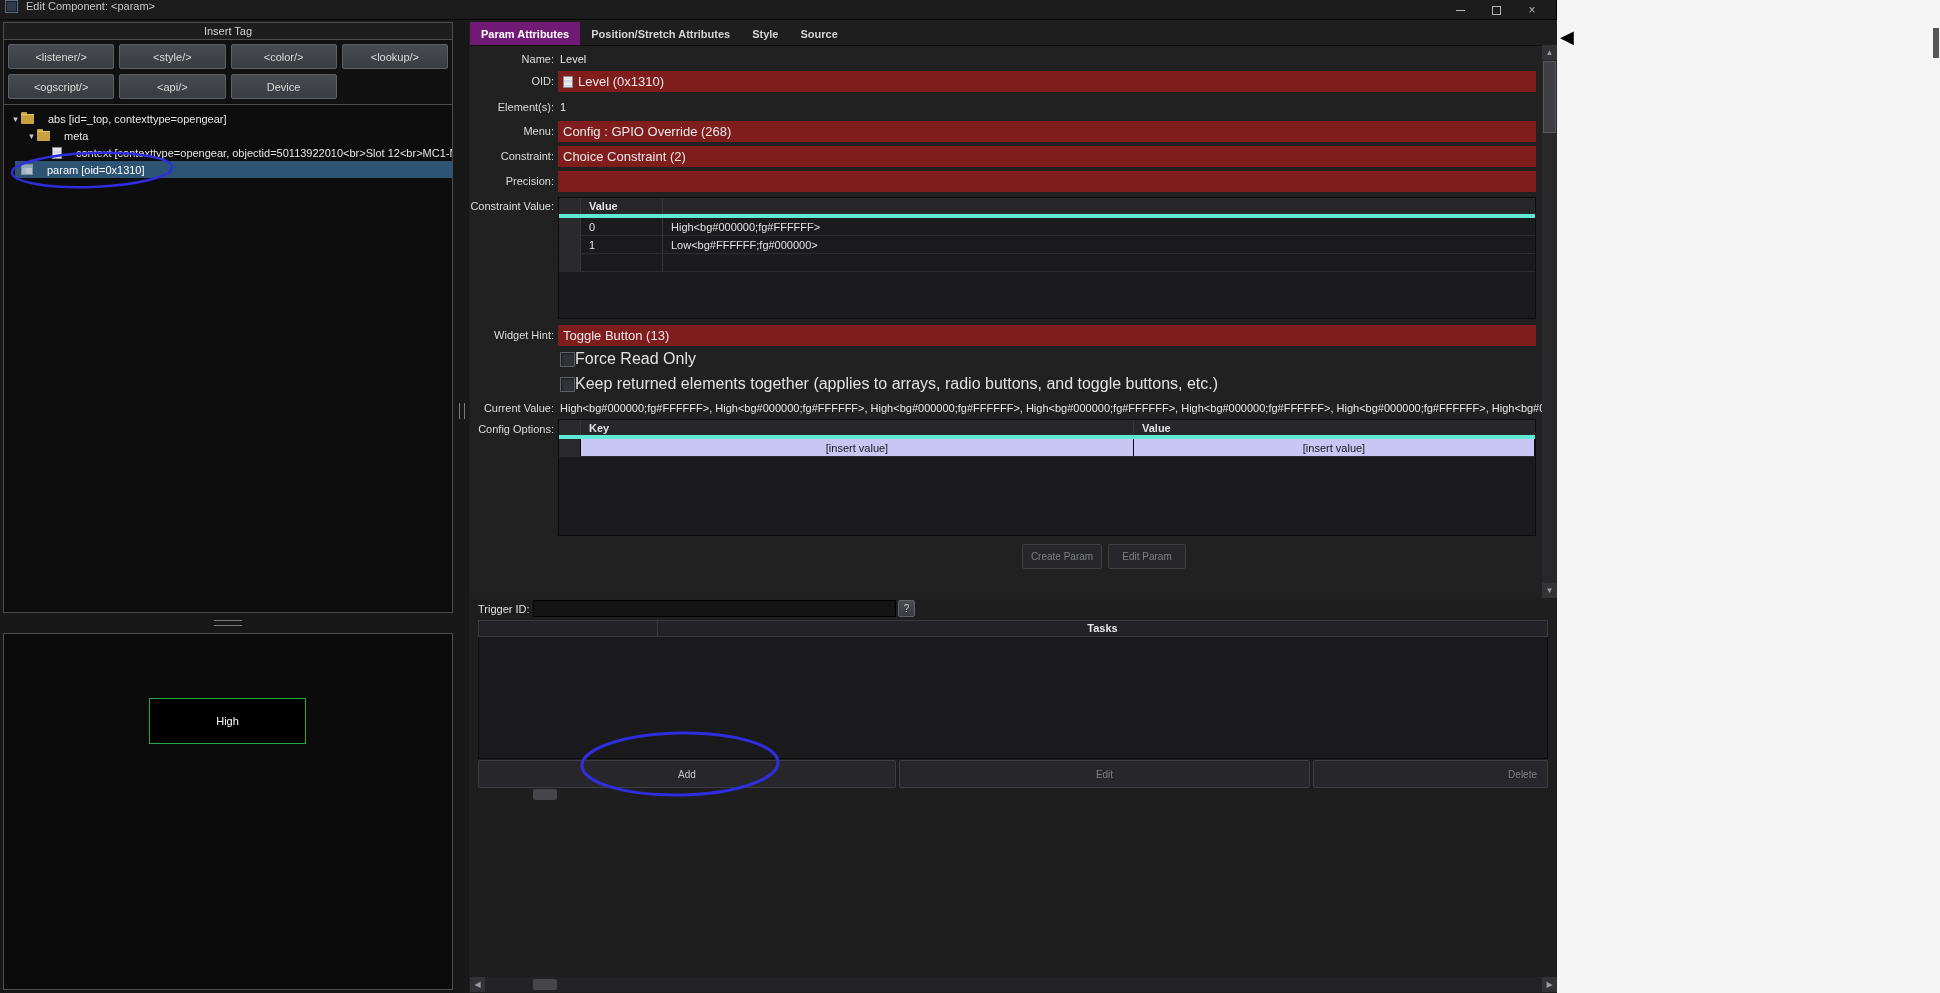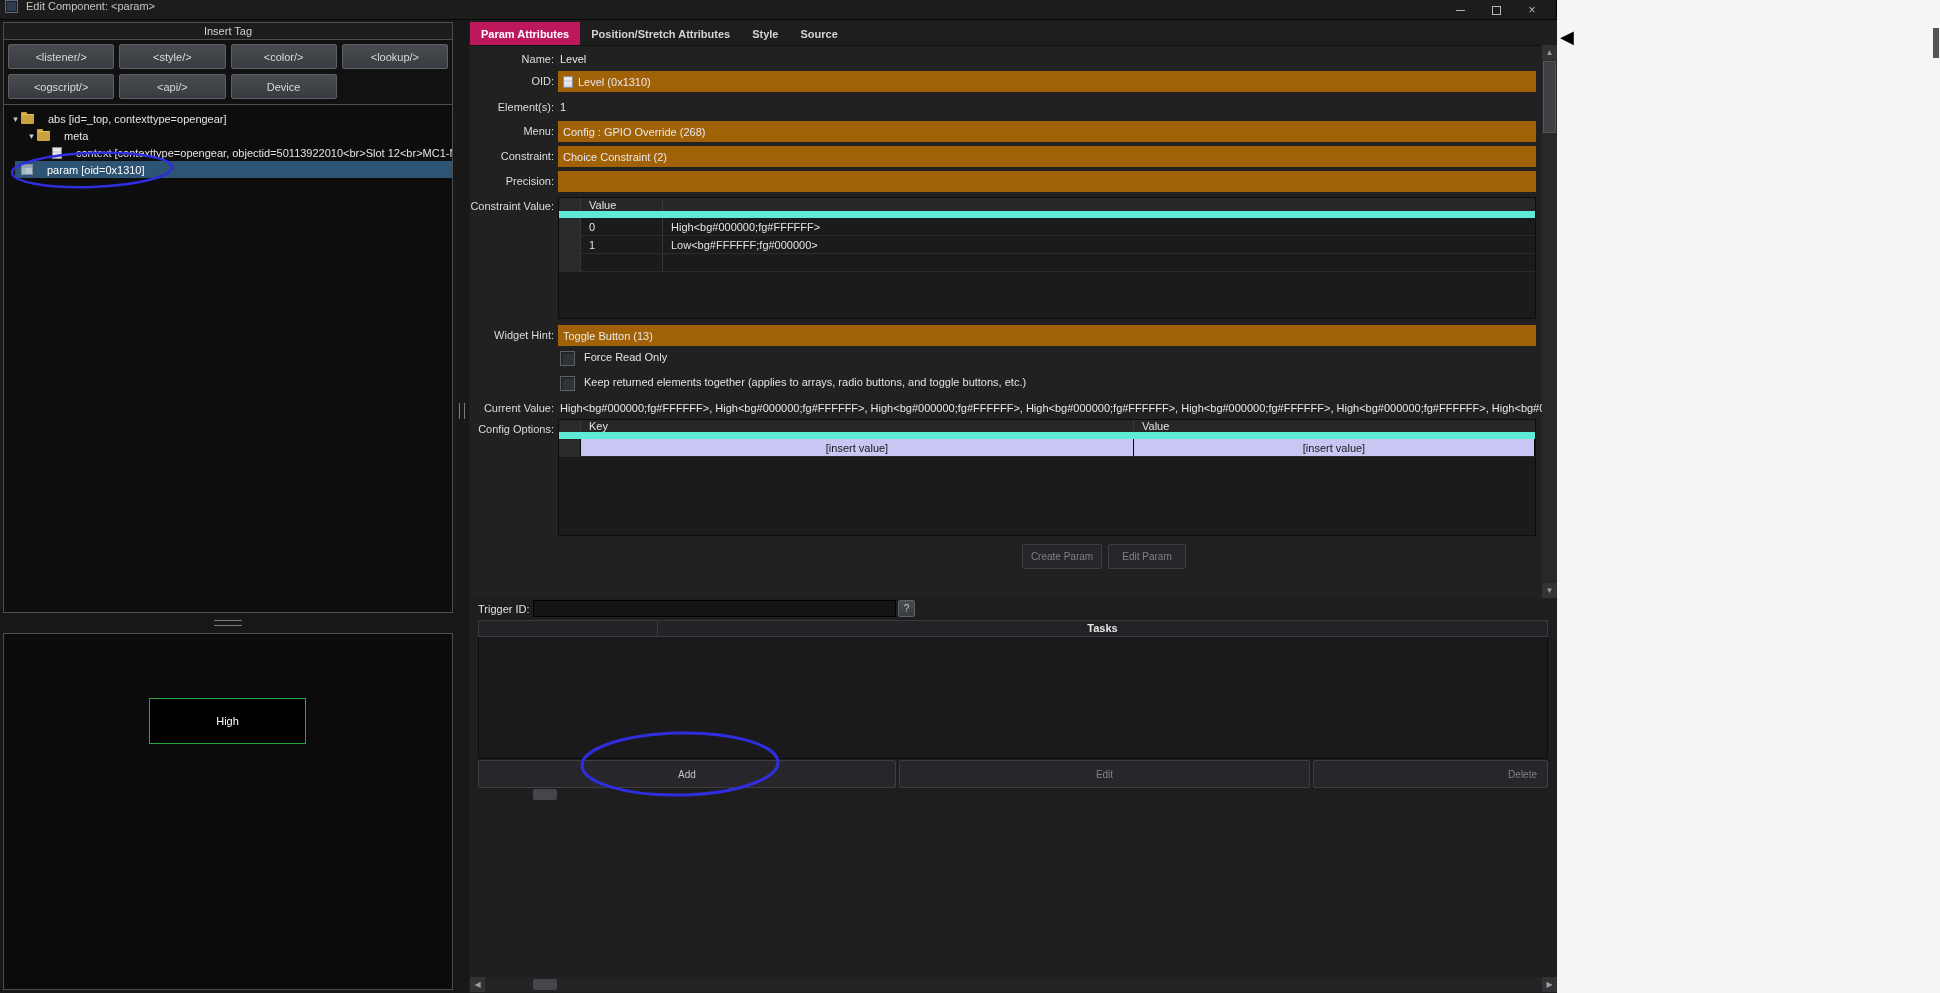--- a/index.html
+++ b/index.html
@@ -46,43 +46,43 @@
   .splitter-handle-h { width:28px; height:6px; border-top:1px solid #7a7a7a; border-bottom:1px solid #7a7a7a; }
   .splitter-handle-v { width:6px; height:16px; border-left:1px solid #7a7a7a; border-right:1px solid #7a7a7a; }
   .preview-btn { position:absolute; background:#000; border:1px solid #25a93c; color:#fff;
                  font-size:11px; display:flex; align-items:center; justify-content:center; }
 
   
   .right-panel { position:absolute; left:469px; top:20px; width:1088px; bottom:0; background:#1e1e1e; }
   .tabs { position:absolute; left:1px; top:2px; height:23px; display:flex; }
   .tab { height:23px; padding:0 11px; display:flex; align-items:center; font-size:11px;
          font-weight:bold; color:#d4d4d4; }
-  .tab.active { background:#be185d; color:#fff; }
+  .tab.active { background:#701a75; color:#fff; }
   .form-area { position:absolute; left:1px; top:25px; width:1072px; height:553px;
                background:#212121; overflow:hidden; border-top:1px solid #101010; }
   .flabel { position:absolute; left:0; width:84px; text-align:right; font-size:11px;
             color:#dcdcdc; line-height:21px; white-space:nowrap; }
   .fvalue { position:absolute; font-size:11px; color:#e8e8e8; line-height:21px; white-space:nowrap; }
-  .strip { position:absolute; left:88px; right:6px; height:21px; background:#a16207;
-           display:flex; align-items:center; padding:0 5px; font-size:11px; color:#e8e8e8;
+  .strip { position:absolute; left:88px; right:6px; height:21px; background:#7f1d1d;
+           display:flex; align-items:center; padding:0 5px; font-size:13px; color:#e8e8e8;
            gap:5px; white-space:nowrap; overflow:hidden; }
   .tbl { position:absolute; left:88px; right:6px; background:#1b1b1d; border:1px solid #0c0c0c; }
   .trow { display:flex; border-bottom:1px solid #2c2c2e; }
-  .trow.head { background:#27272a; border-bottom:7px solid #5eead4; font-weight:normal; }
+  .trow.head { background:#27272a; border-bottom:4px solid #5eead4; font-weight:bold; }
   .tcell { font-size:11px; color:#e2e2e2; padding:0 8px; display:flex; align-items:center;
            border-right:1px solid #38383b; overflow:hidden; white-space:nowrap; }
   .tcell.selc { width:22px; flex:0 0 22px; background:#2a2a2d; padding:0; }
   .tcell.flex1 { flex:1; border-right:none; }
   .lavrow .tcell { background:#cac6f3; color:#17171a; justify-content:center;
                    border-right:1px solid #0c0c0c; }
   .lavrow .tcell.selc { background:#2a2a2d; }
   .checkbox { width:15px; height:15px; background:#2f3237; border:1px solid #5d6166;
               box-shadow:inset 1px 1px 2px #1a1c1f; flex:0 0 15px; }
-  .cbrow { position:absolute; left:90px; display:flex; gap:9px; align-items:flex-start; height:16px;
-           font-size:11px; color:#e2e2e2; white-space:nowrap; }
+  .cbrow { position:absolute; left:90px; display:flex; align-items:center; height:16px;
+           font-size:16px; color:#e2e2e2; white-space:nowrap; }
   .gbtn { position:absolute; background:#27272b; border:1px solid #3e3e42; border-radius:2px;
           color:#7e8084; font-size:10px; display:flex; align-items:center; justify-content:center; }
   .gbtn.lit { color:#c4c4c4; }
   .vscroll { position:absolute; left:1073px; top:25px; width:15px; height:553px; background:#28282b; }
   .scroll-arrow { position:absolute; width:15px; height:15px; background:#333336; color:#9c9ca0;
                   font-size:8px; display:flex; align-items:center; justify-content:center; }
   .vthumb { position:absolute; left:1px; top:16px; width:13px; height:72px; background:#404044;
             border:1px solid #55555a; }
   .hscroll { position:absolute; left:1px; top:957px; right:0; height:15px; background:#232326; }
   .hthumb { position:absolute; top:2px; height:11px; background:#45454a; border-radius:2px; }

